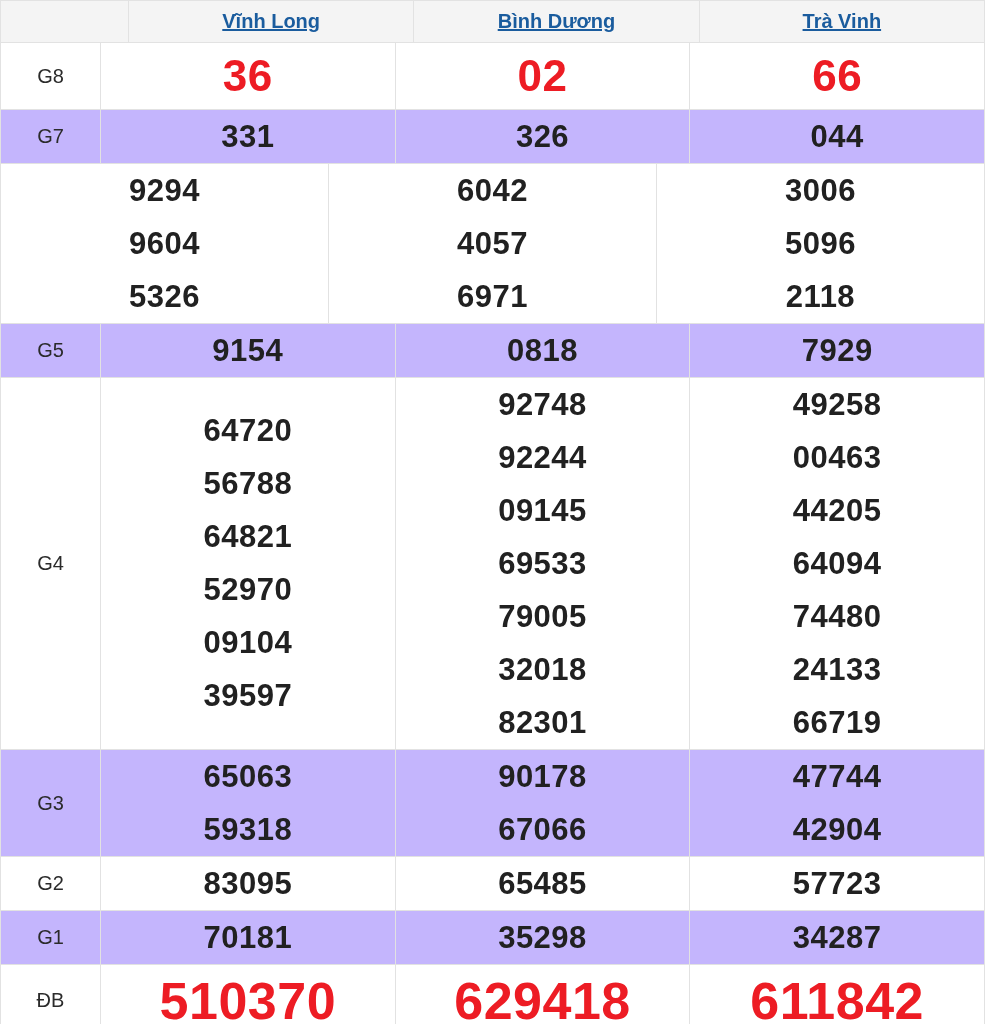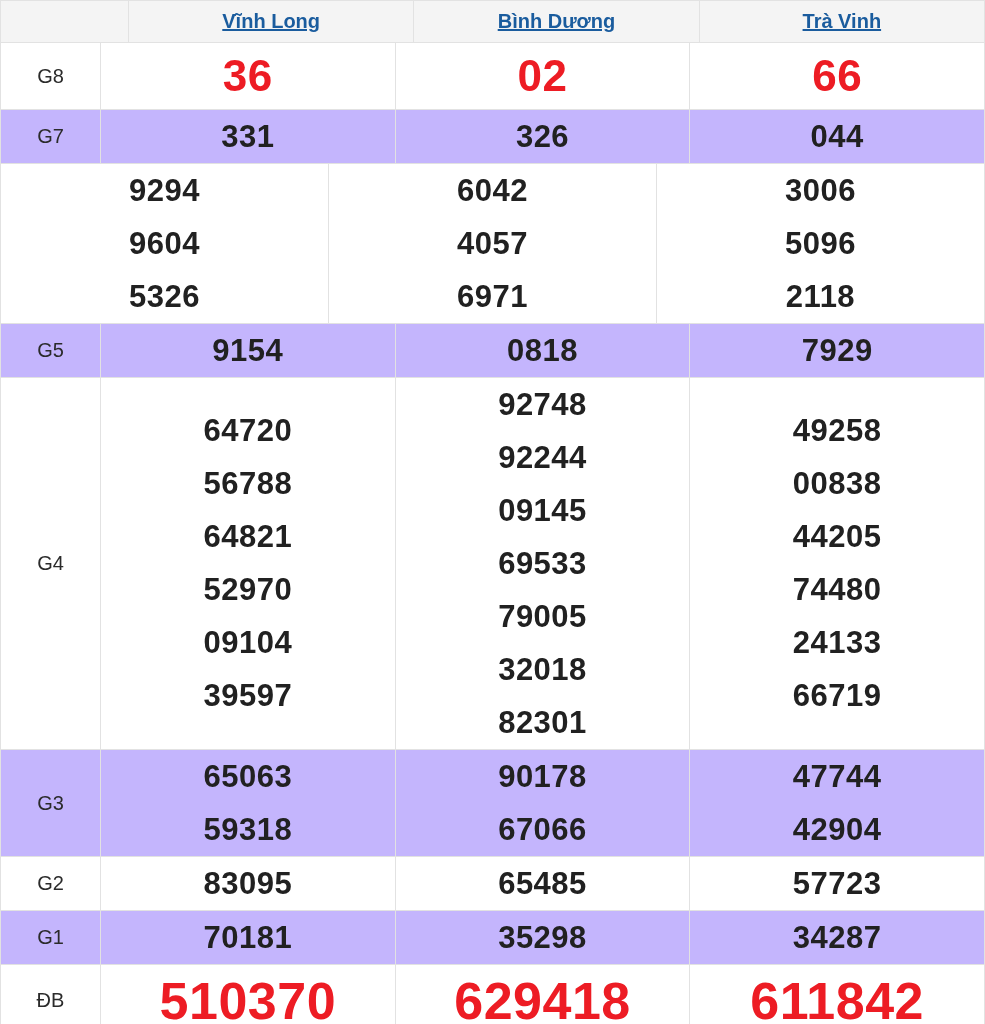--- a/index.html
+++ b/index.html
@@ -155,22 +155,23 @@
         <div class="value-line">92748</div>
         <div class="value-line">92244</div>
         <div class="value-line">09145</div>
         <div class="value-line">69533</div>
         <div class="value-line">79005</div>
         <div class="value-line">32018</div>
         <div class="value-line">82301</div>
       </div>
       <div class="cell data-cell">
         <div class="value-line">49258</div>
-        <div class="value-line">00838</div>
+        <div class="value-line">00463</div>
         <div class="value-line">44205</div>
+        <div class="value-line">64094</div>
         <div class="value-line">74480</div>
         <div class="value-line">24133</div>
         <div class="value-line">66719</div>
       </div>
     </div>
     <div class="row group-row stripe">
       <div class="cell label-cell">G3</div>
       <div class="cell data-cell">
         <div class="value-line">65063</div>
         <div class="value-line">59318</div>

